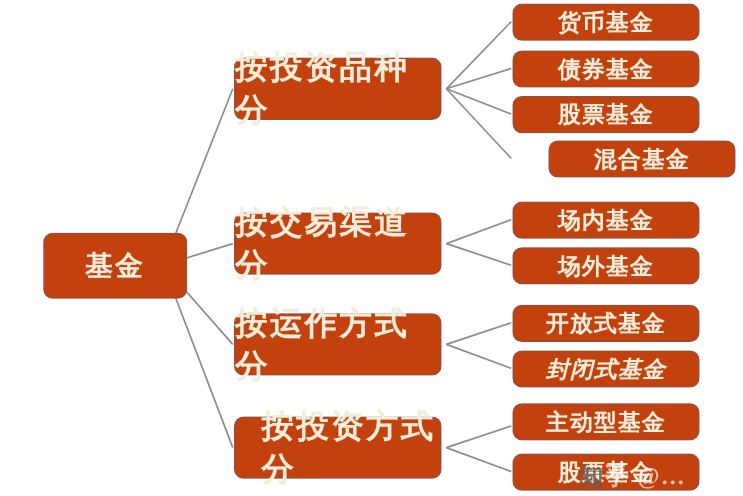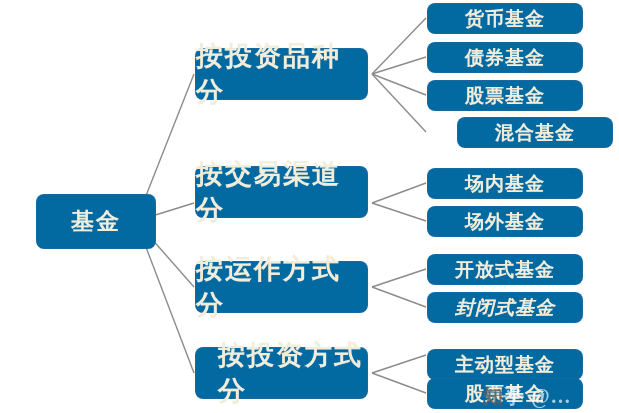--- a/index.html
+++ b/index.html
@@ -5,45 +5,45 @@
   html,body{margin:0;padding:0;}
   body{
     width:619px;height:413px;position:relative;overflow:hidden;
     background:#ffffff;
     font-family:"Liberation Serif","DejaVu Serif",serif;
   }
   .stage{position:absolute;left:0;top:0;width:619px;height:413px;}
   svg.connectors{position:absolute;left:0;top:0;z-index:1;}
   .node{
     position:absolute;z-index:2;
-    background:#0369a1;
+    background:#c2410c;
     border:1px solid rgba(60,110,160,.35);
     border-radius:8px;
     display:flex;align-items:center;justify-content:center;
     color:#F2EDDA;font-weight:bold;
     letter-spacing:2px;
     box-sizing:border-box;
     text-shadow:0 0 1px rgba(255,255,255,.25);
   }
   .root-node{left:36px;top:194px;width:120px;height:55px;font-size:23px;}
   .cat-node{left:195px;width:173px;height:52px;font-size:27px;}
   .cat-0{top:48px;}
-  .cat-1{top:166px;}
+  .cat-1{top:177px;}
   .cat-2{top:261px;}
   .cat-3{top:347px;padding-left:22px;}
   .leaf-node{left:427px;width:156px;height:31px;font-size:19px;letter-spacing:1px;}
   .leaf-0{top:3px;}
   .leaf-1{top:42px;}
   .leaf-2{top:80px;}
   .leaf-3{top:117px;margin-left:30px;}
   .leaf-4{top:168px;}
   .leaf-5{top:206px;}
   .leaf-6{top:254px;}
   .leaf-7{top:292px;font-style:italic;}
-  .leaf-8{top:349px;text-align:right;}
+  .leaf-8{top:336px;text-align:right;}
   .leaf-9{top:378px;}
   .watermark{
     position:absolute;z-index:3;left:483px;top:383px;
     font-size:20px;font-weight:bold;white-space:nowrap;
     letter-spacing:1px;
   }
   .wm-dark{color:rgba(90,95,100,.85);}
   .wm-light{color:rgba(255,255,255,.65);filter:blur(.6px);}
 </style>
 </head>

